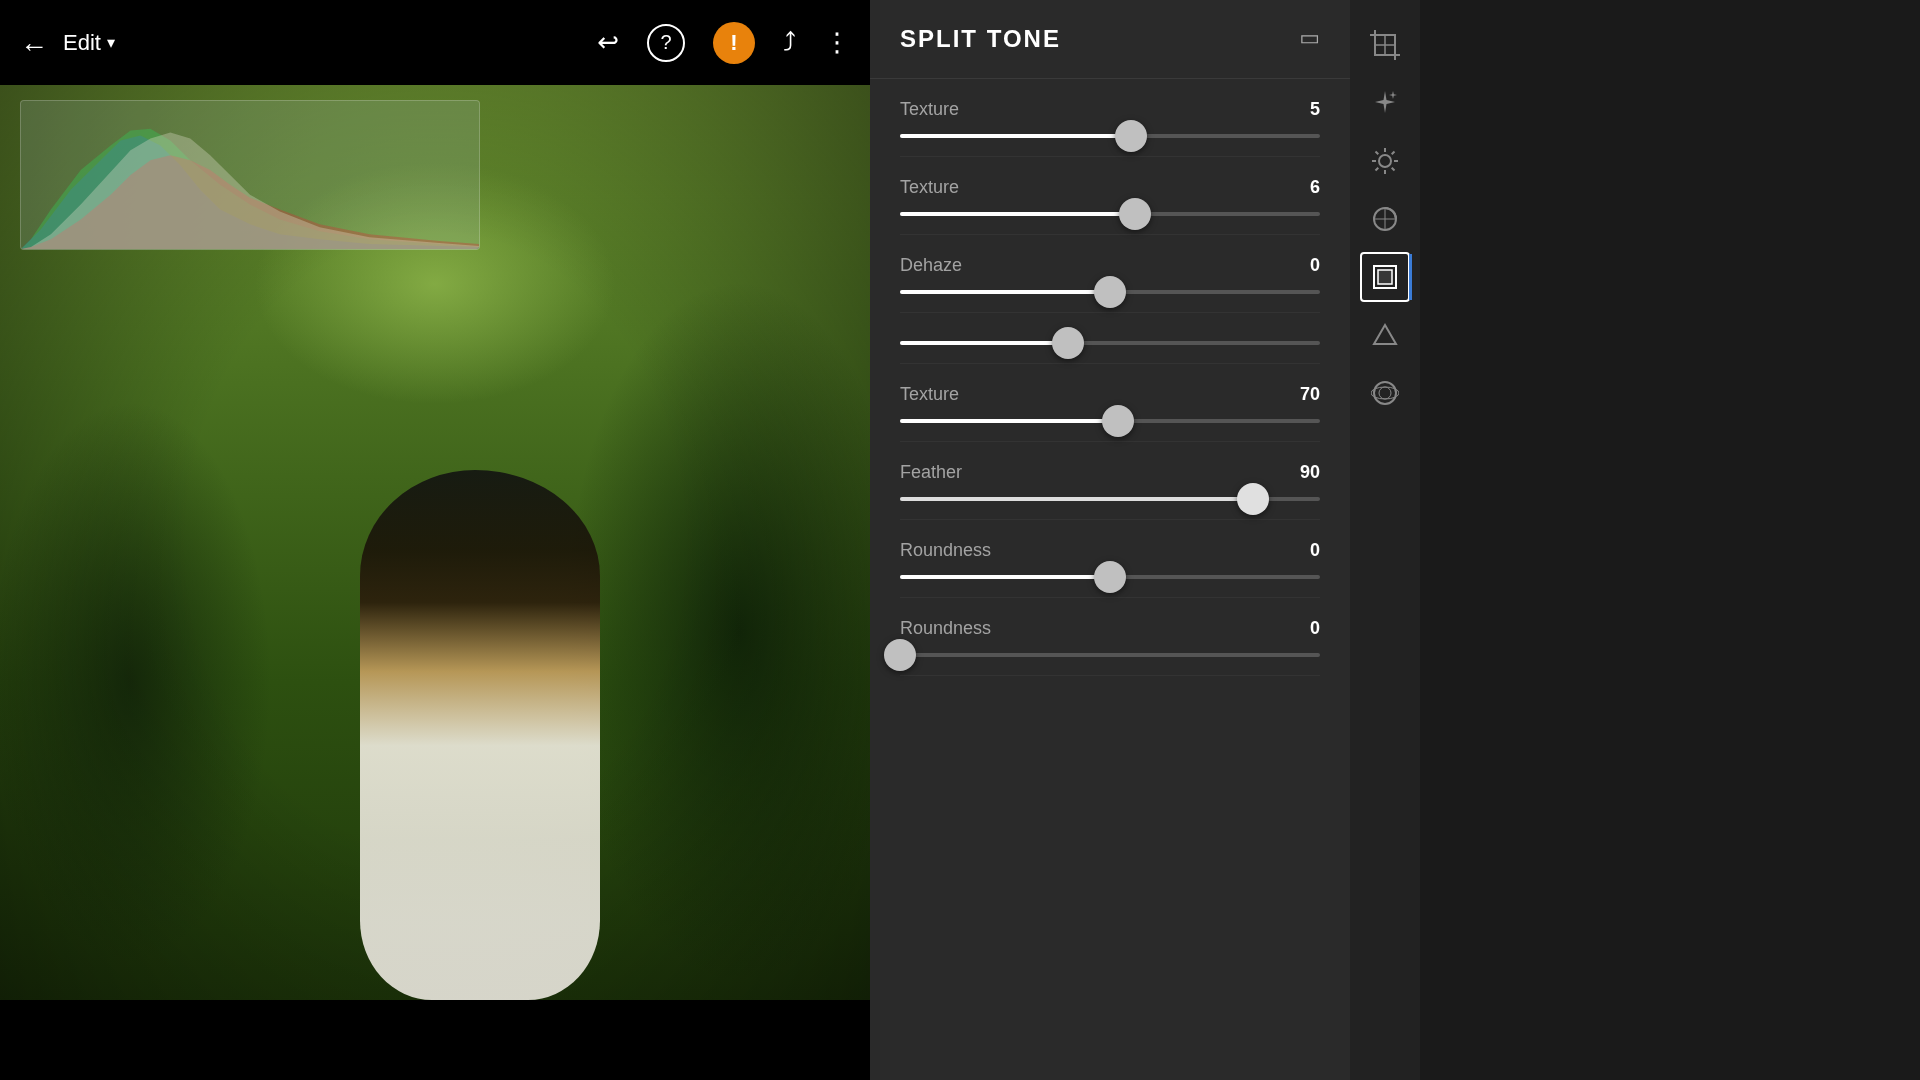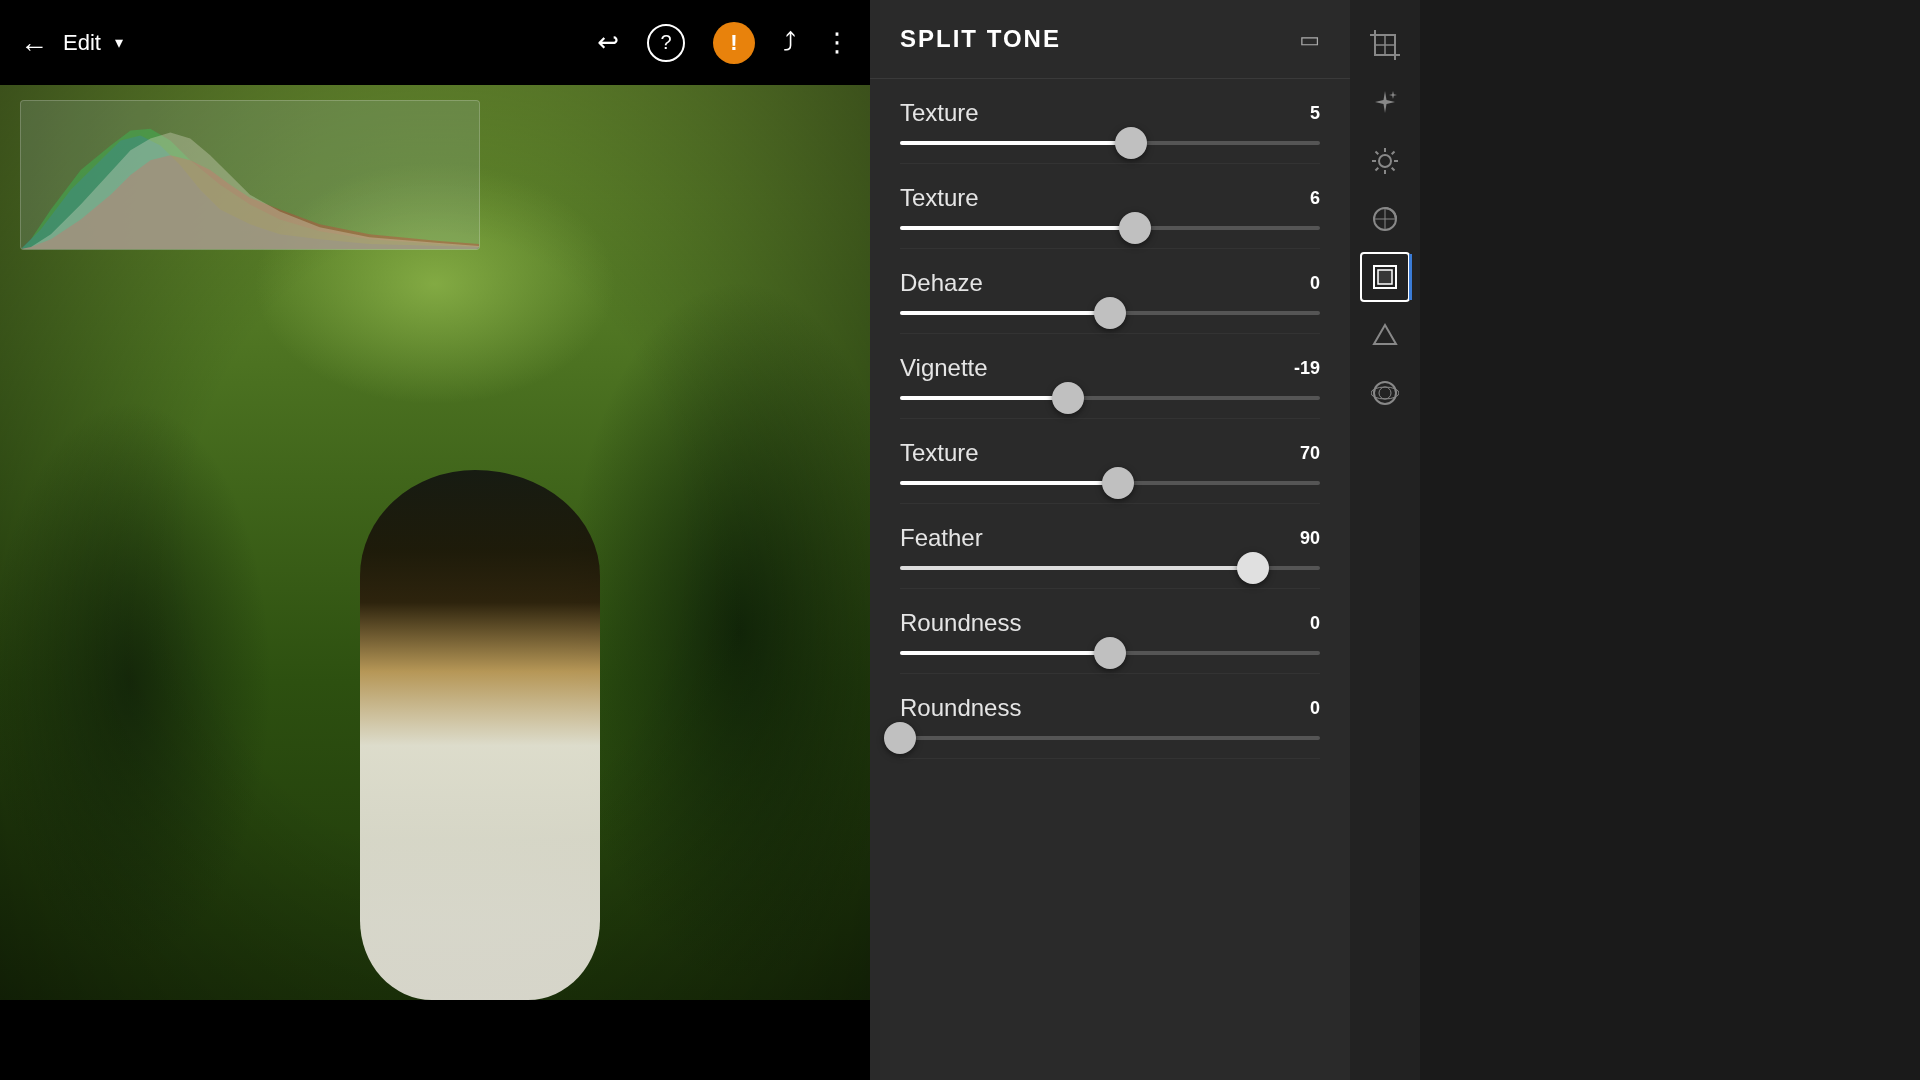--- a/index.html
+++ b/index.html
@@ -39,21 +39,21 @@
       font-size: 28px;
       cursor: pointer;
       margin-right: 15px;
     }
 
     .edit-dropdown {
       color: #fff;
       font-size: 22px;
       display: flex;
       align-items: center;
-      gap: 14px;
+      gap: 6px;
       cursor: pointer;
     }
 
     .edit-dropdown .chevron {
       font-size: 16px;
     }
 
     .top-bar-icons {
       display: flex;
       align-items: center;
@@ -125,21 +125,21 @@
     .controls-panel {
       width: 480px;
       background: #2a2a2a;
       height: 1080px;
       overflow-y: auto;
       flex-shrink: 0;
     }
 
     .controls-header {
       display: flex;
-      align-items: flex-end;
+      align-items: flex-start;
       padding: 25px 30px;
       border-bottom: 1px solid #3a3a3a;
     }
 
     .split-tone-title {
       color: #fff;
       font-size: 24px;
       font-weight: 600;
       letter-spacing: 2px;
       flex: 1;
@@ -161,22 +161,22 @@
     }
 
     .slider-label-row {
       display: flex;
       justify-content: space-between;
       align-items: center;
       margin-bottom: 14px;
     }
 
     .slider-label {
-      color: #e5e5e5;
-      font-size: 24px;
+      color: #a3a3a3;
+      font-size: 18px;
     }
 
     .slider-value {
       color: #fff;
       font-size: 18px;
       font-weight: 600;
     }
 
     .slider-track {
       position: relative;
@@ -356,24 +356,20 @@
           <span class="slider-label">Dehaze</span>
           <span class="slider-value">0</span>
         </div>
         <div class="slider-track">
           <div class="slider-fill" style="width:50%"></div>
           <div class="slider-thumb" style="left:50%"></div>
         </div>
       </div>
 
       <div class="slider-row">
-        <div class="slider-label-row">
-          <span class="slider-label">Vignette</span>
-          <span class="slider-value">-19</span>
-        </div>
         <div class="slider-track">
           <div class="slider-fill" style="width:40%"></div>
           <div class="slider-thumb" style="left:40%"></div>
         </div>
       </div>
 
       <div class="slider-row">
         <div class="slider-label-row">
           <span class="slider-label">Texture</span>
           <span class="slider-value">70</span>

